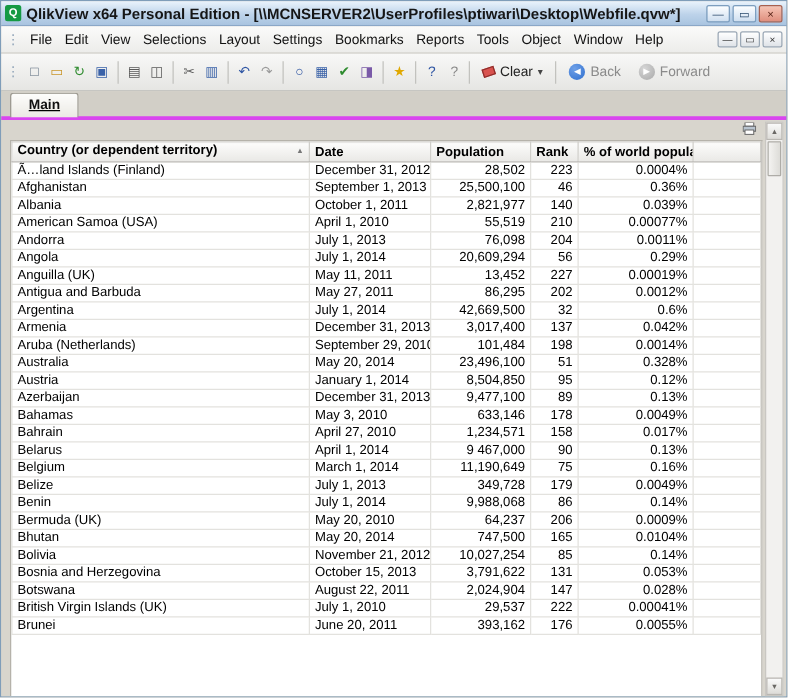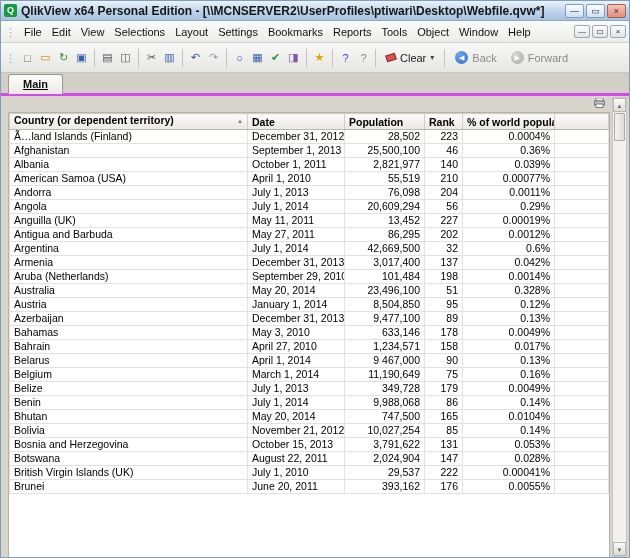--- a/index.html
+++ b/index.html
@@ -370,20 +370,28 @@
             </tr>
             <tr>
               <td class="col-country">Benin</td>
               <td class="col-date">July 1, 2014</td>
               <td class="col-population">9,988,068</td>
               <td class="col-rank">86</td>
               <td class="col-pct">0.14%</td>
               <td class="col-filler"></td>
             </tr>
             <tr>
+              <td class="col-country">Bermuda (UK)</td>
+              <td class="col-date">May 20, 2010</td>
+              <td class="col-population">64,237</td>
+              <td class="col-rank">206</td>
+              <td class="col-pct">0.0009%</td>
+              <td class="col-filler"></td>
+            </tr>
+            <tr>
               <td class="col-country">Bhutan</td>
               <td class="col-date">May 20, 2014</td>
               <td class="col-population">747,500</td>
               <td class="col-rank">165</td>
               <td class="col-pct">0.0104%</td>
               <td class="col-filler"></td>
             </tr>
             <tr>
               <td class="col-country">Bolivia</td>
               <td class="col-date">November 21, 2012</td>

